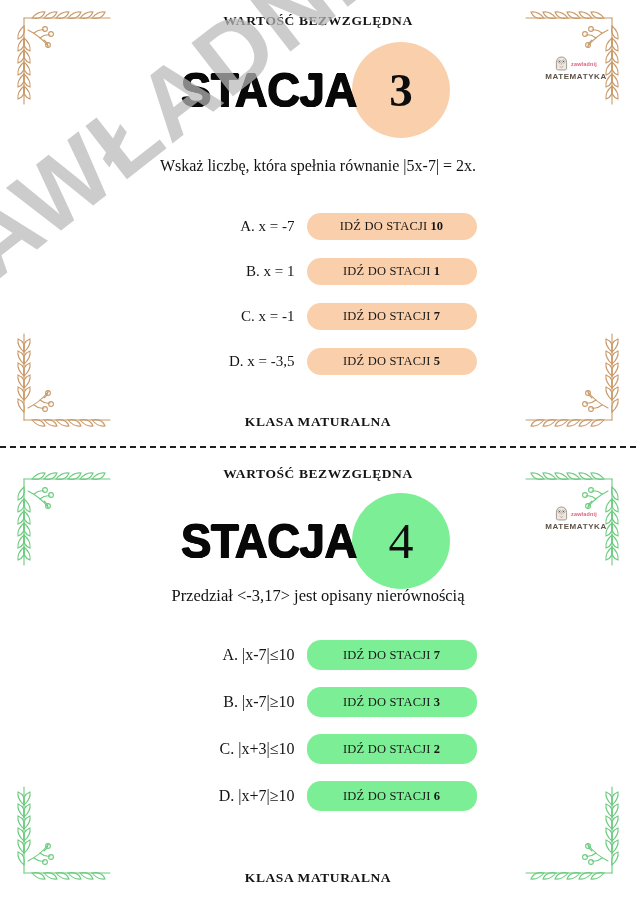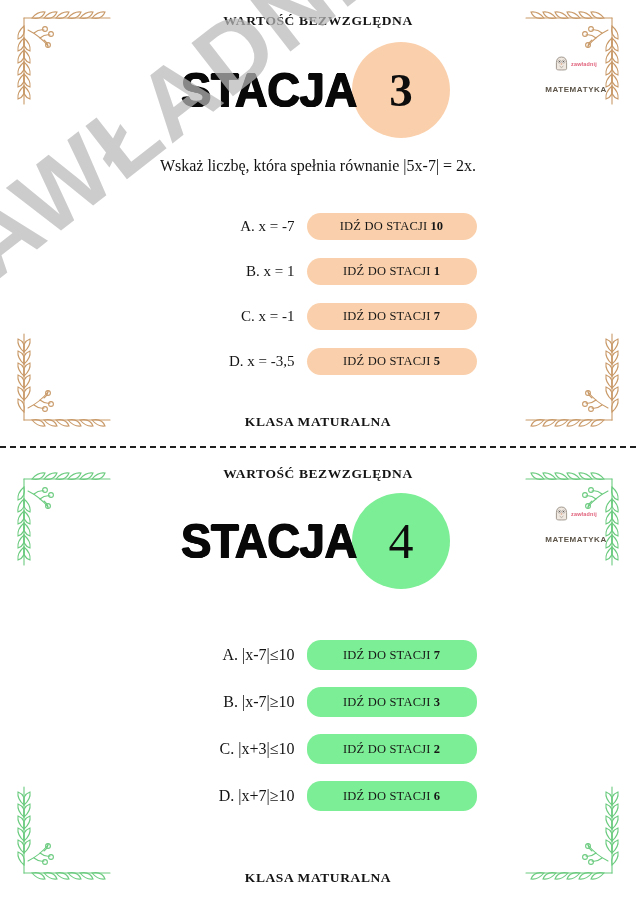--- a/index.html
+++ b/index.html
@@ -94,21 +94,21 @@
     color: #e0607a;
     white-space: nowrap;
   }
   .brand-bottom {
     font-family: "Liberation Sans", sans-serif;
     font-size: 8px;
     font-weight: bold;
     letter-spacing: .6px;
     color: #5c5347;
     white-space: nowrap;
-    margin-top: 14px;
+    margin-top: 1px;
   }
 
   
   .topic {
     position: absolute;
     left: 0;
     width: 636px;
     text-align: center;
     font-family: "Liberation Serif", serif;
     font-weight: bold;
@@ -604,20 +604,21 @@
     <div class="brand-bottom">MATEMATYKA</div>
   </div>
 
   <div class="topic" style="top:17px">WARTOŚĆ BEZWZGLĘDNA</div>
 
   <div class="title-row" style="top:44px">
     <span class="stacja-word">STACJA</span>
     <span class="badge thin" style="background:#7CEE95">4</span>
   </div>
 
+  <div class="question" style="top:137px; font-size:16.5px">Przedział &lt;-3,17&gt; jest opisany nierównością</div>
 
   <div class="answers" style="top:191px">
     <div class="answer-row" style="margin-bottom:17px">
       <span class="answer-label" style="font-size:16px">A. |x-7|≤10</span>
       <span class="answer-pill" style="background:#7CEE95;height:30px">
           <span>IDŹ DO STACJI</span>
           <b>7</b>
         </span>
     </div>
     <div class="answer-row" style="margin-bottom:17px">

